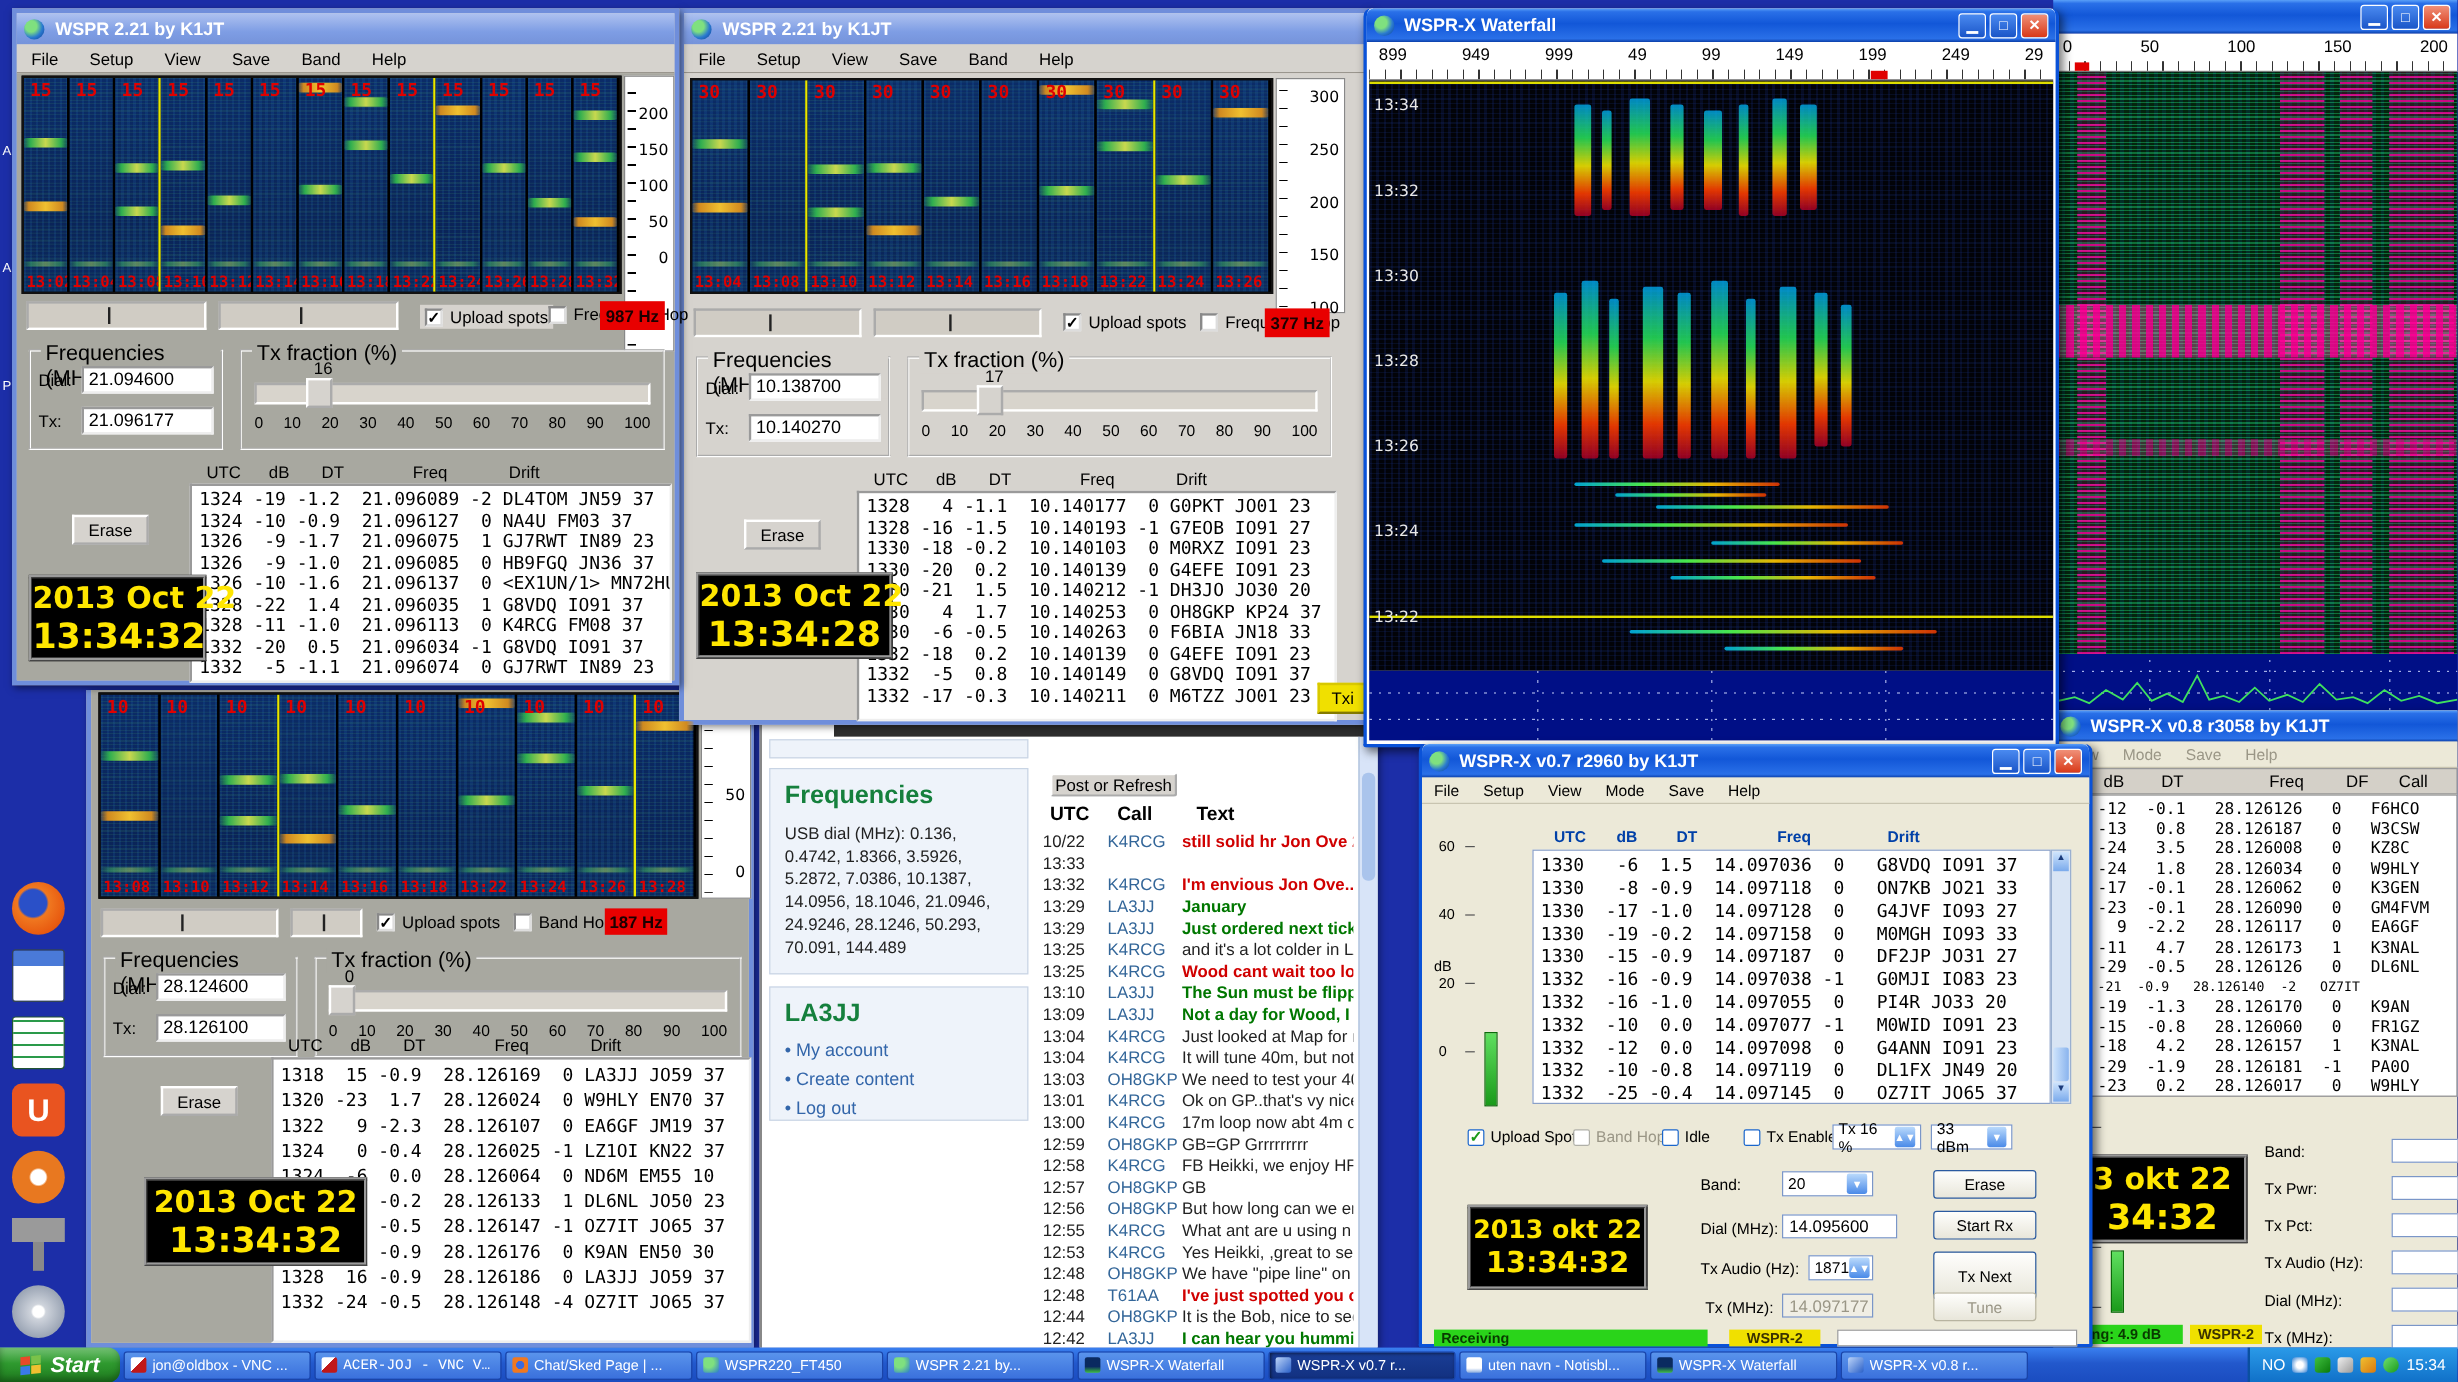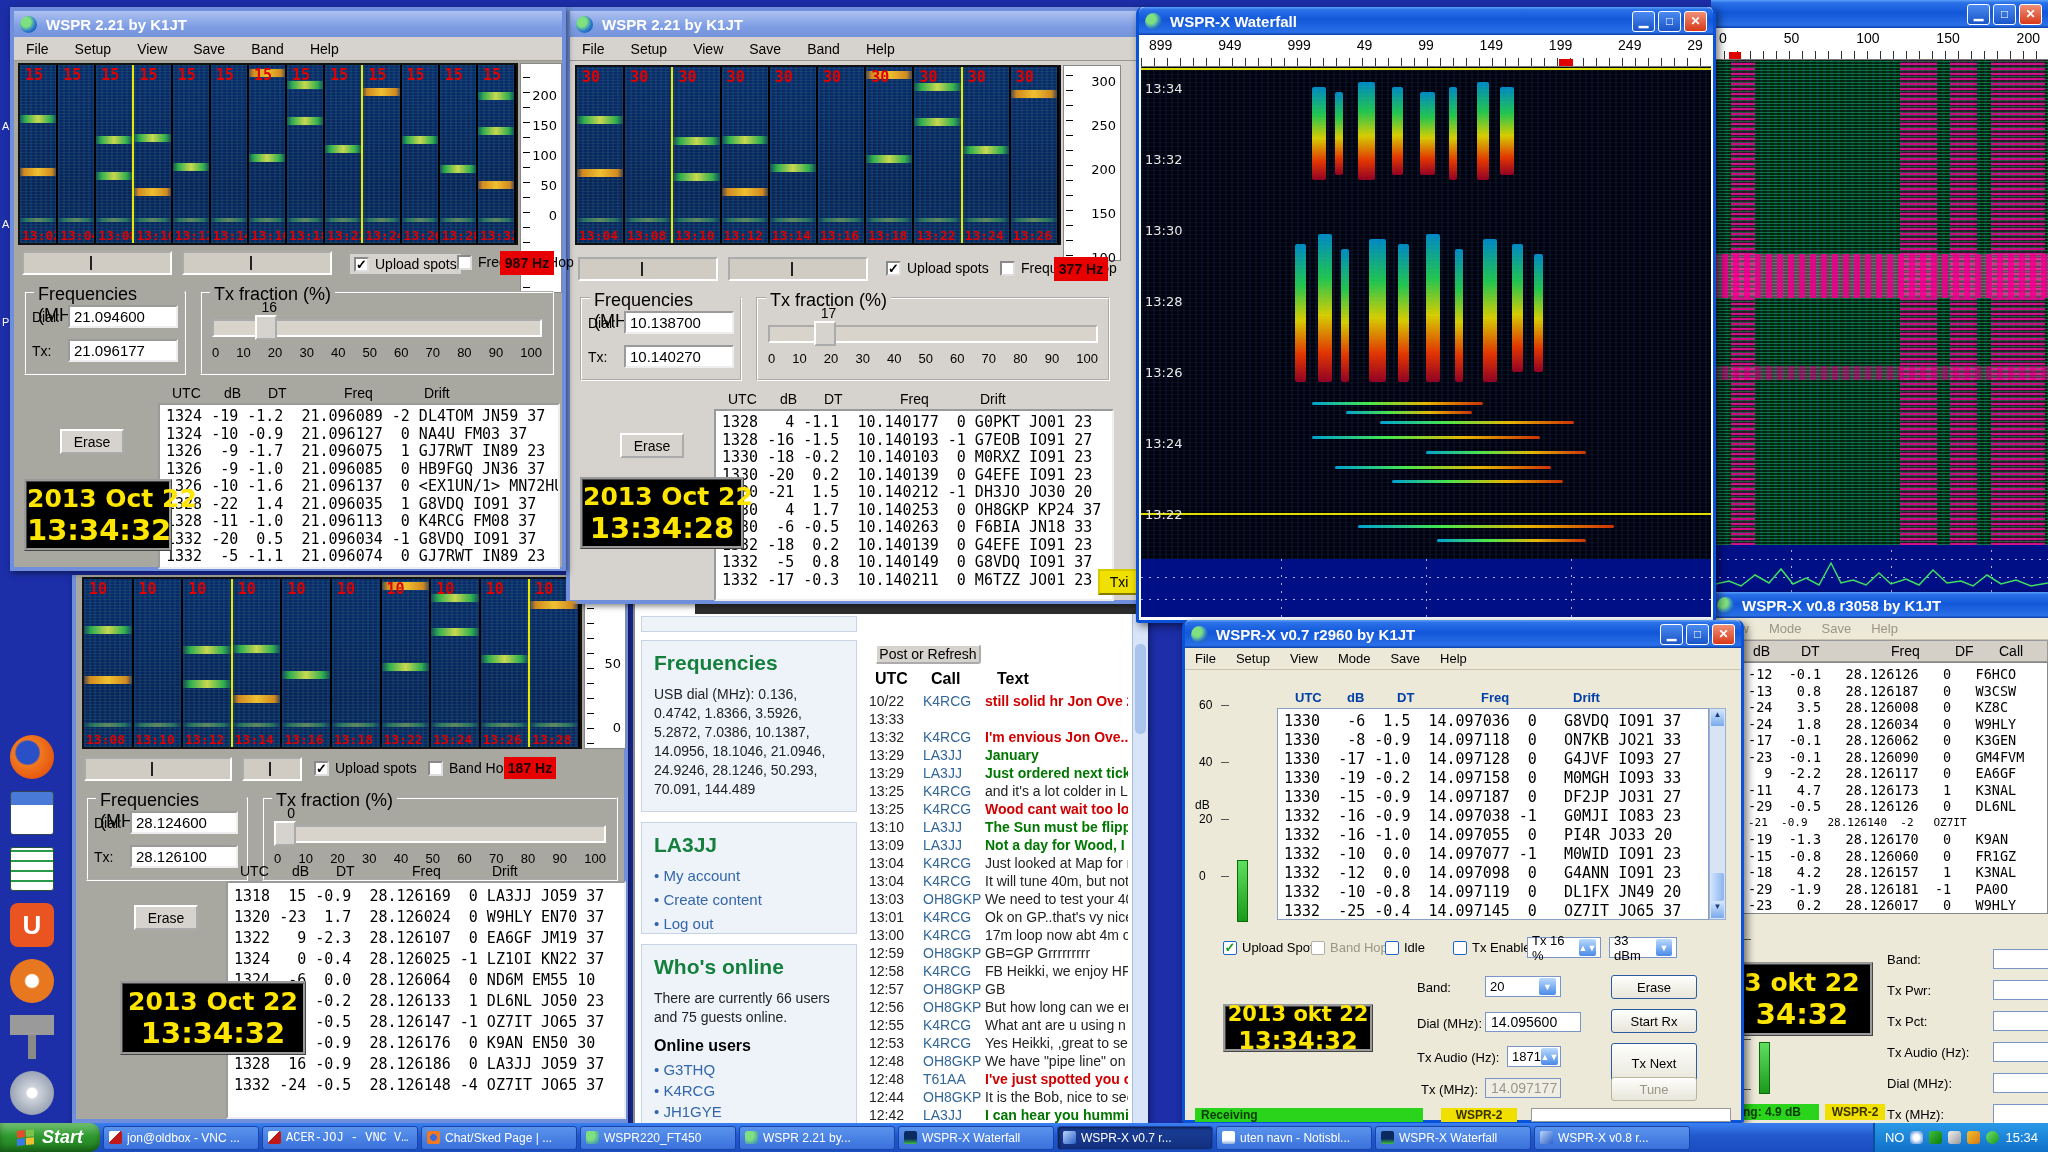--- a/index.html
+++ b/index.html
@@ -312,32 +312,20 @@
       <div class="side-box" style="left:6px;top:26px;width:216px;height:172px;">
         <div class="side-h">Frequencies</div>
         <div class="side-txt">USB dial (MHz): 0.136, 0.4742, 1.8366, 3.5926, 5.2872, 7.0386, 10.1387, 14.0956, 18.1046, 21.0946, 24.9246, 28.1246, 50.293, 70.091, 144.489</div>
       </div>
       <div class="side-box" style="left:6px;top:208px;width:216px;height:112px;">
         <div class="side-h">LA3JJ</div>
         <div>
             <div class="side-link">• My account</div>
             <div class="side-link">• Create content</div>
             <div class="side-link">• Log out</div>
-          </div>
-      </div>
-      <div class="side-box" style="left:6px;top:330px;width:216px;height:180px;">
-        <div class="side-h">Who's online</div>
-        <div class="side-txt">There are currently 66 users and 75 guests online.</div>
-        <div style="font-weight:bold;font-size:16px;margin:10px 0 6px 0;">Online users</div>
-        <div>
-            <div class="side-link" style="margin: 4px 0px;">• G3THQ</div>
-            <div class="side-link" style="margin: 4px 0px;">• K4RCG</div>
-            <div class="side-link" style="margin: 4px 0px;">• JH1GYE</div>
-            <div class="side-link" style="margin: 4px 0px;">• K4BYN</div>
-            <div class="side-link" style="margin: 4px 0px;">• WB7DRU</div>
           </div>
       </div>
 
       <div class="btn" style="left:240px;top:30px;width:106px;height:20px;border-radius:3px;">Post or Refresh</div>
       <div>
           <div class="chat-hdr" style="left: 240px; top: 56px; position: absolute;">UTC</div>
           <div class="chat-hdr" style="left: 296px; top: 56px; position: absolute;">Call</div>
           <div class="chat-hdr" style="left: 362px; top: 56px; position: absolute;">Text</div>
         </div>
       <div style="position:absolute;left:234px;top:78px;right:4px;bottom:0;overflow:hidden;">
@@ -1065,21 +1053,21 @@
       </div>
     <span class="field-label" style="left:236px;top:462px;font-size:13px;">Tx (MHz):</span>
     <div class="luna-field" style="left:300px;top:458px;width:76px;color:#9a9686;background:#f0eee4;">14.097177</div>
 
     <div>
         <div class="luna-btn" style="left: 426px; top: 355px; width: 86px; height: 24px;">Erase</div>
         <div class="luna-btn" style="left: 426px; top: 389px; width: 86px; height: 24px;">Start Rx</div>
         <div class="luna-btn" style="left: 426px; top: 423px; width: 86px; height: 40px;">Tx Next</div>
         <div class="luna-btn" style="left: 426px; top: 457px; width: 86px; height: 24px; color: rgb(154, 150, 134); border-color: rgb(184, 180, 160);">Tune</div>
       </div>
-    <div class="led" style="left:38px;top:384px;width:150px;height:48px;">
+    <div class="led" style="left:38px;top:384px;width:150px;height:71px;">
       <span class="d" style="font-size:21px;line-height:25px;">2013 okt 22</span>
         <span class="t" style="font-size:24px;line-height:28px;">13:34:32</span>
     </div>
     <div class="status-green" style="left:10px;top:488px;width:228px;height:14px;">Receiving</div>
     <div class="status-yellow" style="left:256px;top:488px;width:76px;height:14px;">WSPR-2</div>
     <div style="position:absolute;left:346px;top:488px;width:200px;height:14px;background:#fff;border:1px solid #999;"></div>
   </div>
 
   <div id="taskbar">
     <div id="start">

